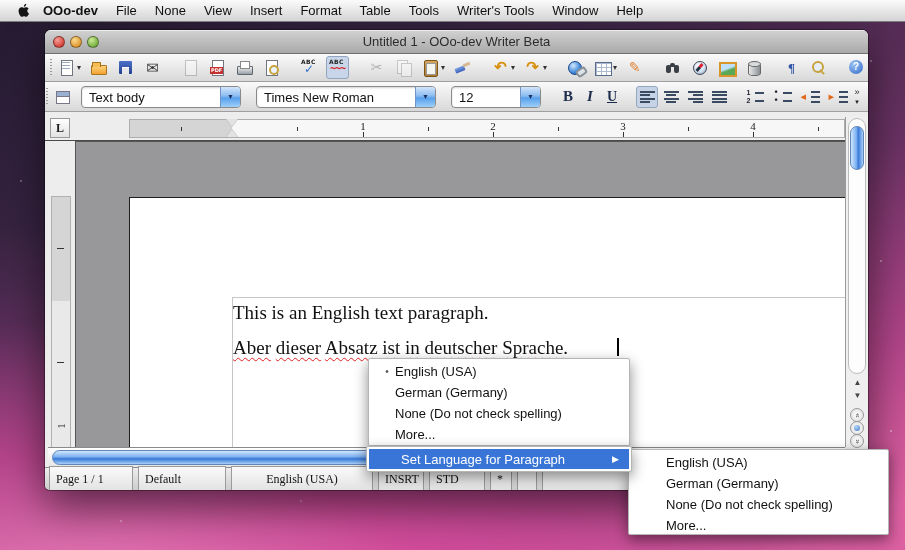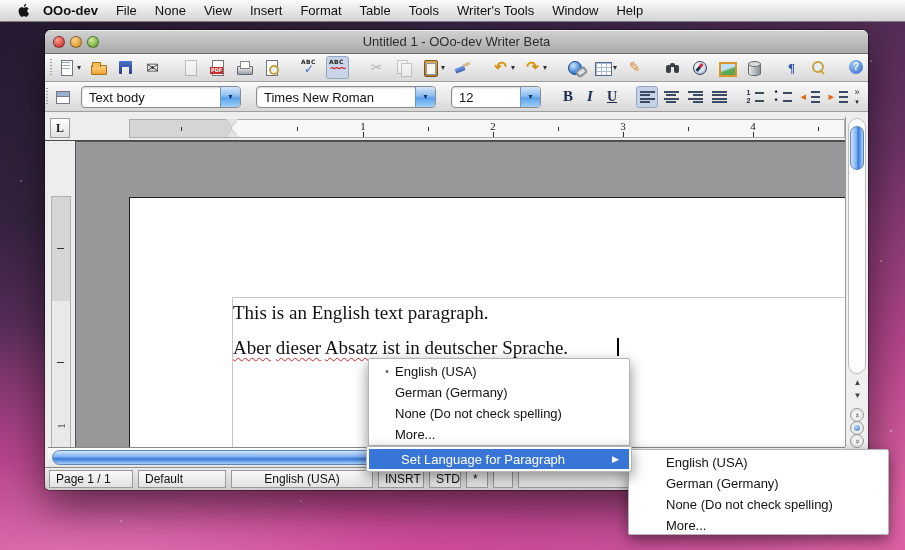--- a/index.html
+++ b/index.html
@@ -254,22 +254,22 @@
     background:linear-gradient(#ffffff,#e6e6e6); border-top:1px solid #8a8a8a; }
   .hthumb { position:absolute; left:4px; top:2px; width:560px; height:15px; border-radius:8px;
     border:1px solid #5f86b8;
     background:linear-gradient(#cfe6ff,#7cb0f0 45%, #3878d8 60%, #a8d0f8); }
 
   
   .statusbar { position:absolute; left:0; top:437px; width:823px; height:23px;
     background:linear-gradient(#ededed,#cdcdcd); border-top:1px solid #8a8a8a;
     display:flex; align-items:center; padding:0 4px; gap:5px; }
   .scell { height:18px; border:1px solid #9a9a9a; background:linear-gradient(#fafafa,#e2e2e2);
-    font-size:12px; color:#111; display:flex; align-items:center; padding:4px 6px;
-    white-space:nowrap; overflow:hidden; flex:none; }
+    font-size:12px; color:#111; display:flex; align-items:center; padding:12px 6px;
+    white-space:nowrap; overflow:hidden; flex:none;font-family:Liberation Serif, serif; }
   .scell.center { justify-content:center; }
 
   
   .menu { position:absolute; background:#fff; border:1px solid #b5b5b5; border-radius:2px;
     box-shadow:0 5px 14px rgba(0,0,0,.45); z-index:60; padding:2px 0; }
   .menu1 { left:368px; top:358px; width:262px; height:88px; }
   .menu2 { left:628px; top:449px; width:261px; height:86px; }
   .mi { height:21px; display:flex; align-items:center; font-size:13px; color:#111;
     white-space:nowrap; }
   .menu1 .mi { padding-left:10px; }
@@ -507,21 +507,21 @@
 
     <div class="hscroll">
       <div class="hthumb"></div>
     </div>
 
     <div class="statusbar" id="statusbar">
         <div class="scell" style="width: 84px;">Page 1 / 1</div>
         <div class="scell" style="width: 88px;">Default</div>
         <div class="scell center" style="width: 142px;">English (USA)</div>
         <div class="scell" style="width: 46px;">INSRT</div>
-        <div class="scell" style="width: 32px;">STD</div>
+        <div class="scell" style="width: 56px;">STD</div>
         <div class="scell" style="width: 22px;">*</div>
         <div class="scell" style="width: 20px;"></div>
         <div class="scell" style="width: 112px;"></div>
       </div>
   </div>
 
   <div class="menu menu1" id="menu1">
       <div class="mi">
         <span class="radio">•</span>
         <span>English (USA)</span>

